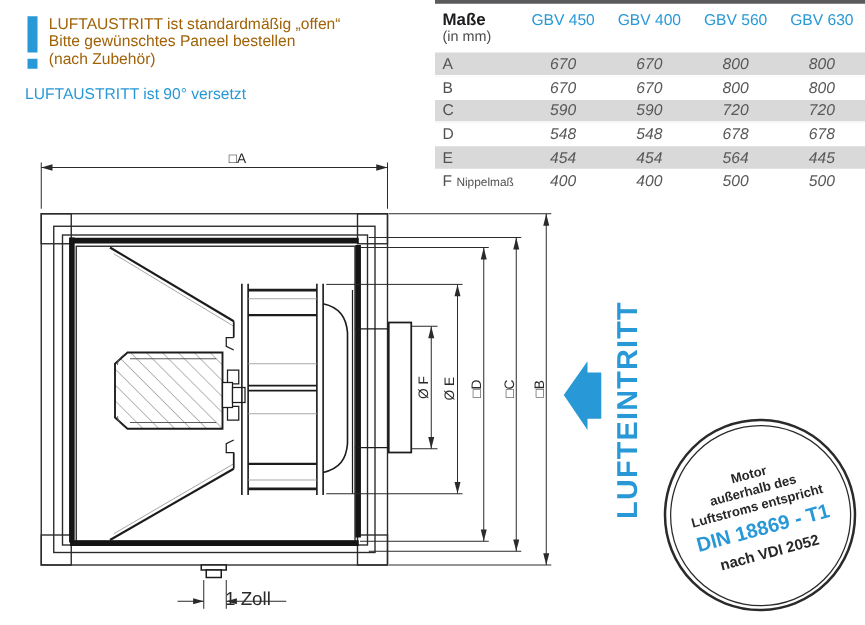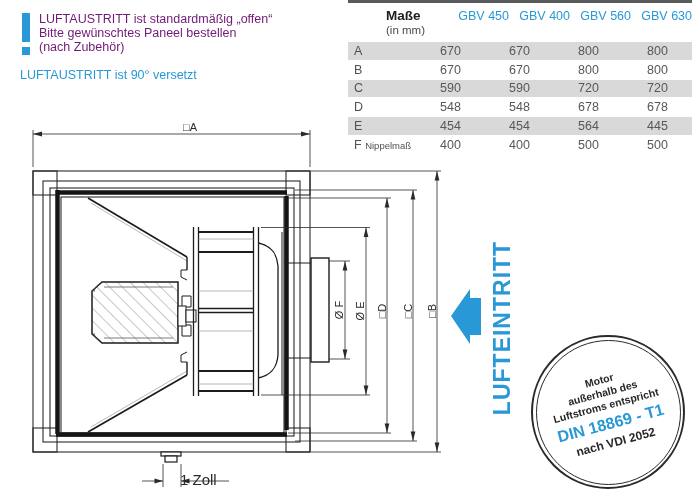--- a/index.html
+++ b/index.html
@@ -3,35 +3,35 @@
 <meta charset="utf-8">
 <style>
   html,body{margin:0;padding:0;background:#fff;}
   .page{position:relative;width:692px;height:500px;background:#fff;overflow:hidden;
         font-family:"Liberation Sans",sans-serif;}
   
   .note{position:absolute;left:22px;top:13px;display:flex;gap:9px;}
   .bang{width:8px;display:flex;flex-direction:column;align-items:center;}
   .bang-bar{width:8px;height:29px;background:#2898d6;}
   .bang-dot{width:8px;height:8px;background:#2898d6;margin-top:5px;}
-  .note-lines{color:#701a75;font-size:12.5px;line-height:13.8px;}
+  .note-lines{color:#a16207;font-size:12.5px;line-height:13.8px;}
   .note2{position:absolute;left:20px;top:68px;color:#2898d6;font-size:12.5px;text-align:right;}
   
   .dims-table{position:absolute;left:348px;top:0;width:344px;border-top:3px solid #595a5c;
               color:#58585a;font-size:12.5px;}
   .t-head{display:flex;align-items:flex-start;height:39px;padding-top:5px;box-sizing:border-box;}
-  .t-label-col{width:68px;padding-left:6px;box-sizing:border-box;margin-left:32px;}
+  .t-label-col{width:68px;padding-left:6px;box-sizing:border-box;}
   .t-title{font-weight:bold;color:#1d1d1f;font-size:13.5px;line-height:15px;}
   .t-sub{font-size:11.5px;color:#4a4a4c;line-height:14px;}
-  .t-col{flex:1;text-align:right;color:#2898d6;font-size:12.5px;padding-top:1px;}
+  .t-col{flex:1;text-align:center;color:#2898d6;font-size:12.5px;padding-top:1px;}
   .t-row{display:flex;align-items:center;height:17.8px;border-bottom:1.4px solid #fff;}
   .t-row:nth-child(odd){background:#d9d9da;}
   .t-row .rl{width:68px;padding-left:6px;box-sizing:border-box;color:#515153;}
   .t-row .rl .sub{font-size:9.5px;}
-  .t-row .v{flex:1;text-align:center;}
+  .t-row .v{flex:1;text-align:center;font-style:italic;}
   
   .drawing{position:absolute;left:0;top:0;width:692px;height:500px;}
   .dimlabel{position:absolute;font-size:11px;color:#2a2a2a;white-space:nowrap;
             transform:translate(-50%,-50%);}
   .dimlabel.rot{transform:translate(-50%,-50%) rotate(-90deg);}
   .drainlabel{position:absolute;left:180px;top:471px;font-size:15px;color:#2a2a2a;}
   .inlet{position:absolute;left:502px;top:328px;color:#2898d6;font-weight:bold;
          font-size:23px;letter-spacing:1px;white-space:nowrap;
          transform:translate(-50%,-50%) rotate(-90deg);}
   

